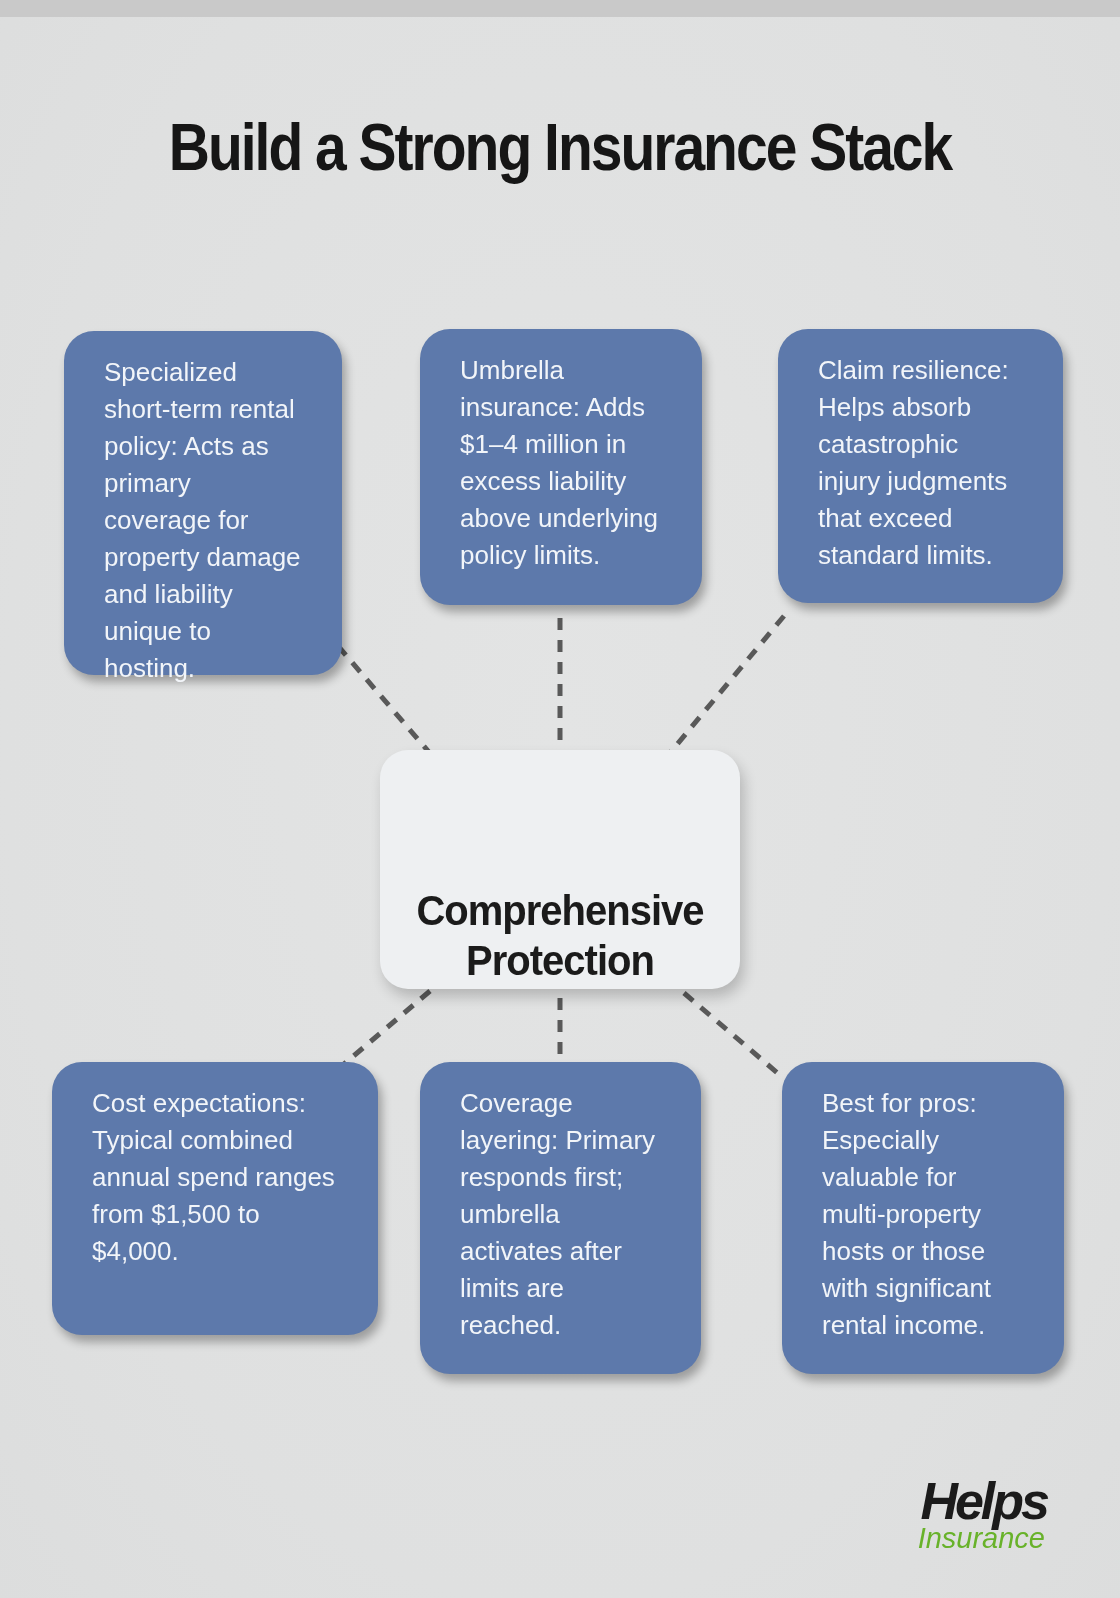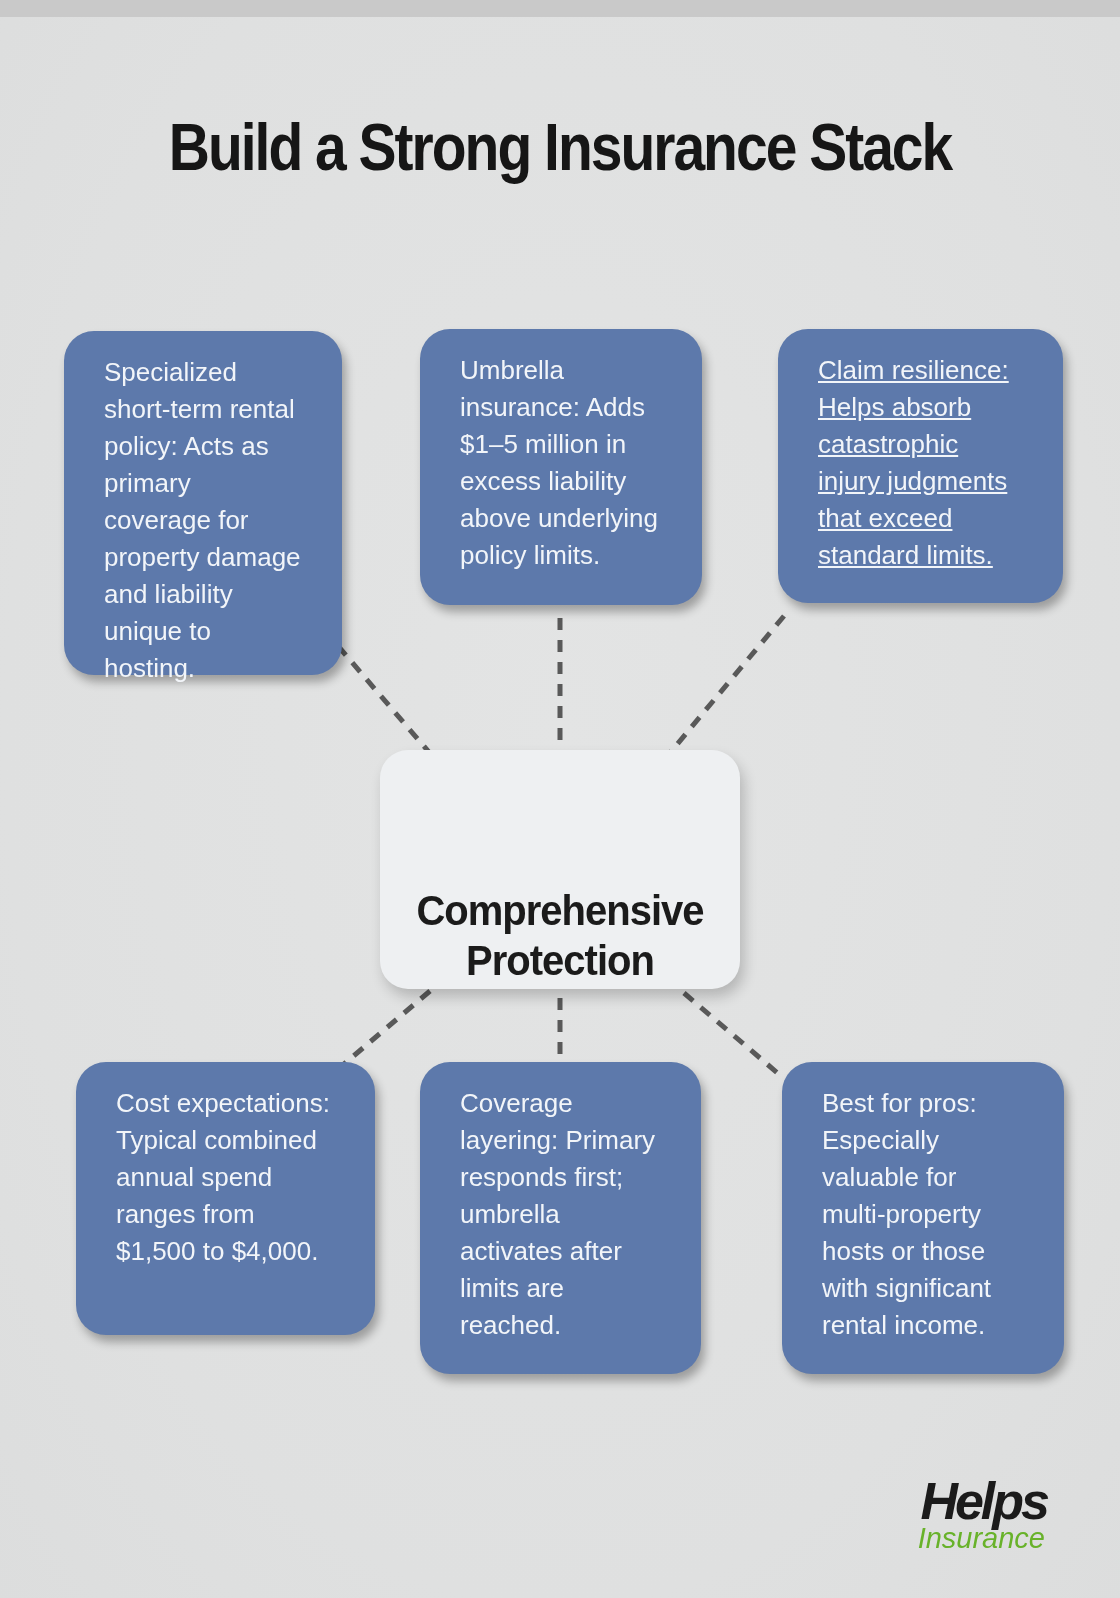--- a/index.html
+++ b/index.html
@@ -53,22 +53,22 @@
     padding: 23px 40px;
   }
   .card p {
     margin: 0;
     font-size: 26px;
     line-height: 37px;
     font-weight: 400;
   }
   .card.tl { left: 64px;  top: 314px;  width: 278px; height: 344px; }
   .card.tm { left: 420px; top: 312px;  width: 282px; height: 276px; }
-  .card.tr { left: 778px; top: 312px;  width: 285px; height: 274px; text-decoration: underline; }
-  .card.bl { left: 76px;  top: 1045px; width: 299px; height: 273px; }
+  .card.tr { left: 778px; top: 312px;  width: 285px; height: 274px; }
+  .card.bl { left: 52px;  top: 1045px; width: 326px; height: 273px; }
   .card.bm { left: 420px; top: 1045px; width: 281px; height: 312px; }
   .card.br { left: 782px; top: 1045px; width: 282px; height: 312px; }
   .center-node {
     position: absolute;
     left: 380px;
     top: 733px;
     width: 360px;
     height: 239px;
     background: #eef0f2;
     border-radius: 28px;
@@ -125,21 +125,21 @@
     <line x1="430" y1="974" x2="330" y2="1059"></line>
     <line x1="560" y1="981" x2="560" y2="1043"></line>
     <line x1="684" y1="976" x2="781" y2="1059"></line>
   </svg>
 
   <div class="card tl">
     <p>Specialized short-term rental policy: Acts as primary coverage for property damage and liability unique to hosting.</p>
   </div>
 
   <div class="card tm">
-    <p>Umbrella insurance: Adds $1–5 million in excess liability above underlying policy limits.</p>
+    <p>Umbrella insurance: Adds $1–4 million in excess liability above underlying policy limits.</p>
   </div>
 
   <div class="card tr">
     <p>Claim resilience: Helps absorb catastrophic injury judgments that exceed standard limits.</p>
   </div>
 
   <div class="card bl">
     <p>Cost expectations: Typical combined annual spend ranges from $1,500 to $4,000.</p>
   </div>
 

